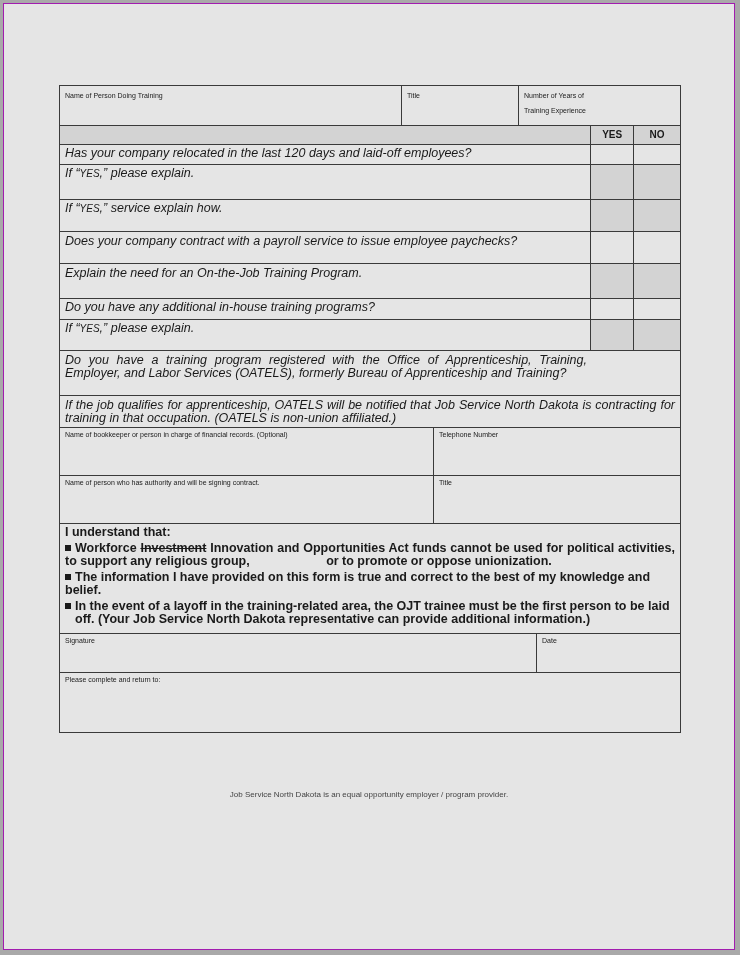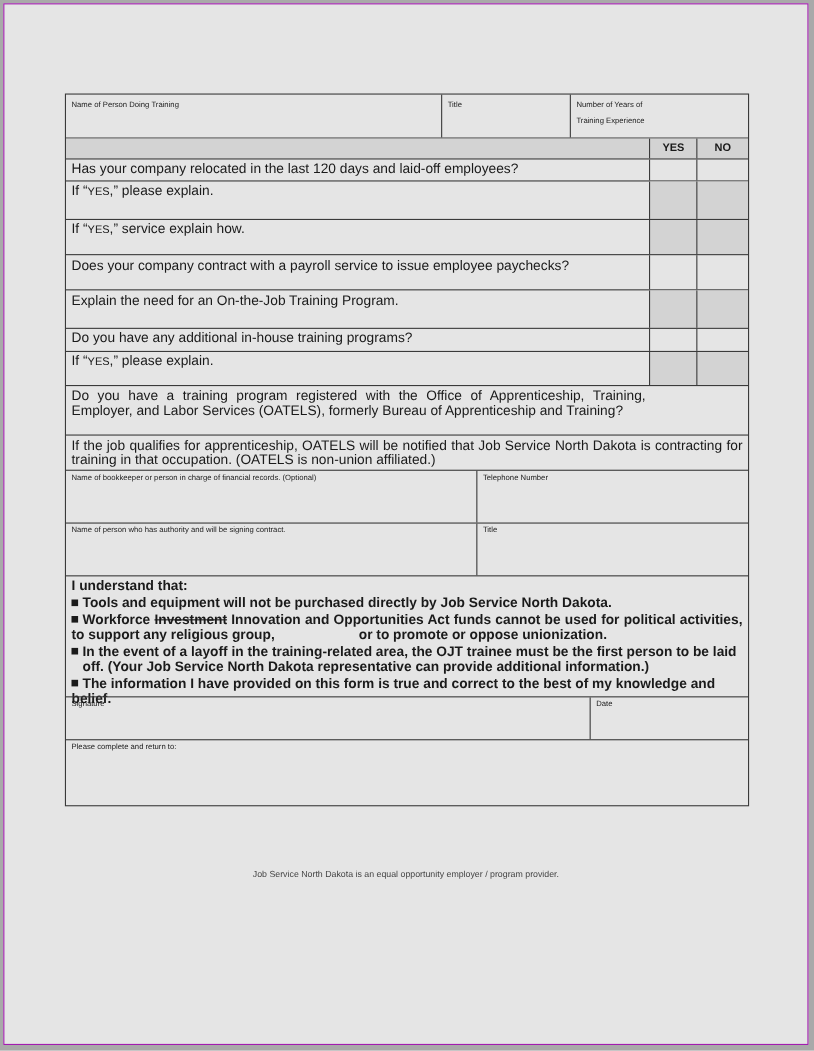--- a/index.html
+++ b/index.html
@@ -21,21 +21,21 @@
     position: absolute;
     left: 55px; top: 81px; width: 622px;
     border: 1px solid #3a3a3a;
     box-sizing: border-box;
   }
   .row { position: relative; display: flex; border-top: 1px solid #3a3a3a; box-sizing: border-box; }
   .row.first { border-top: none; }
   .cell { position: relative; box-sizing: border-box; }
   .cell + .cell { border-left: 1px solid #3a3a3a; }
   .small { font-size: 7px; padding: 2px 5px; line-height: 15px; }
-  .q { font-size: 12.5px; padding: 2px 5px; line-height: 13px; }
+  .q { font-size: 12.5px; padding: 2px 5px; line-height: 13px; font-style: italic; }
   .q .sc { font-size: 10px; }
   .justify { text-align: justify; text-align-last: left; }
   .main { width: 532px; }
   .yn { width: 43px; }
   .yn2 { width: 47px; }
   .shaded { background: #d3d3d3; }
   .hdrbar { background: #d3d3d3; }
   .hdrtext { font-size: 10px; font-weight: bold; text-align: center; line-height: 18px; }
   .understand { font-size: 12.5px; padding: 2px 5px; line-height: 13.5px; width: 100%; box-sizing: border-box; font-weight: bold; }
   .understand .bullet-line { margin-top: 2px; }
@@ -139,27 +139,26 @@
         <span>Name of person who has authority and will be signing contract.</span>
       </div>
       <div class="cell small" style="width:247px; line-height:10px;">
         <span>Title</span>
       </div>
     </div>
 
     <div class="row" style="height:110px;">
       <div class="cell understand">
         <div>I understand that:</div>
-        <div class="bullet-line"><span class="sq"></span><span>Tools and equipment will not be purchased directly by Job Service North Dakota.</span></div>
         <div class="bullet-line" style="text-align:justify;"><span class="sq"></span><span>Workforce </span><span class="strike">Investment</span><span> Innovation and Opportunities Act funds cannot be used for political activities, to support any religious group,&nbsp;&nbsp;&nbsp;&nbsp;&nbsp;&nbsp;&nbsp;&nbsp;&nbsp;&nbsp;&nbsp;&nbsp;&nbsp;&nbsp;&nbsp;&nbsp;&nbsp;&nbsp;&nbsp;&nbsp;&nbsp; or to promote or oppose unionization.</span></div>
+        <div class="bullet-line"><span class="sq"></span><span>The information I have provided on this form is true and correct to the best of my knowledge and belief.</span></div>
         <div class="bullet-line">
           <div><span class="sq"></span><span>In the event of a layoff in the training-related area, the OJT trainee must be the first person to be laid</span></div>
           <div class="indent">off.  (Your Job Service North Dakota representative can provide additional information.)</div>
         </div>
-        <div class="bullet-line"><span class="sq"></span><span>The information I have provided on this form is true and correct to the best of my knowledge and belief.</span></div>
       </div>
     </div>
 
     <div class="row" style="height:39px;">
       <div class="cell small" style="width:476px; line-height:10px;">
         <span>Signature</span>
       </div>
       <div class="cell small" style="width:144px; line-height:10px;">
         <span>Date</span>
       </div>

